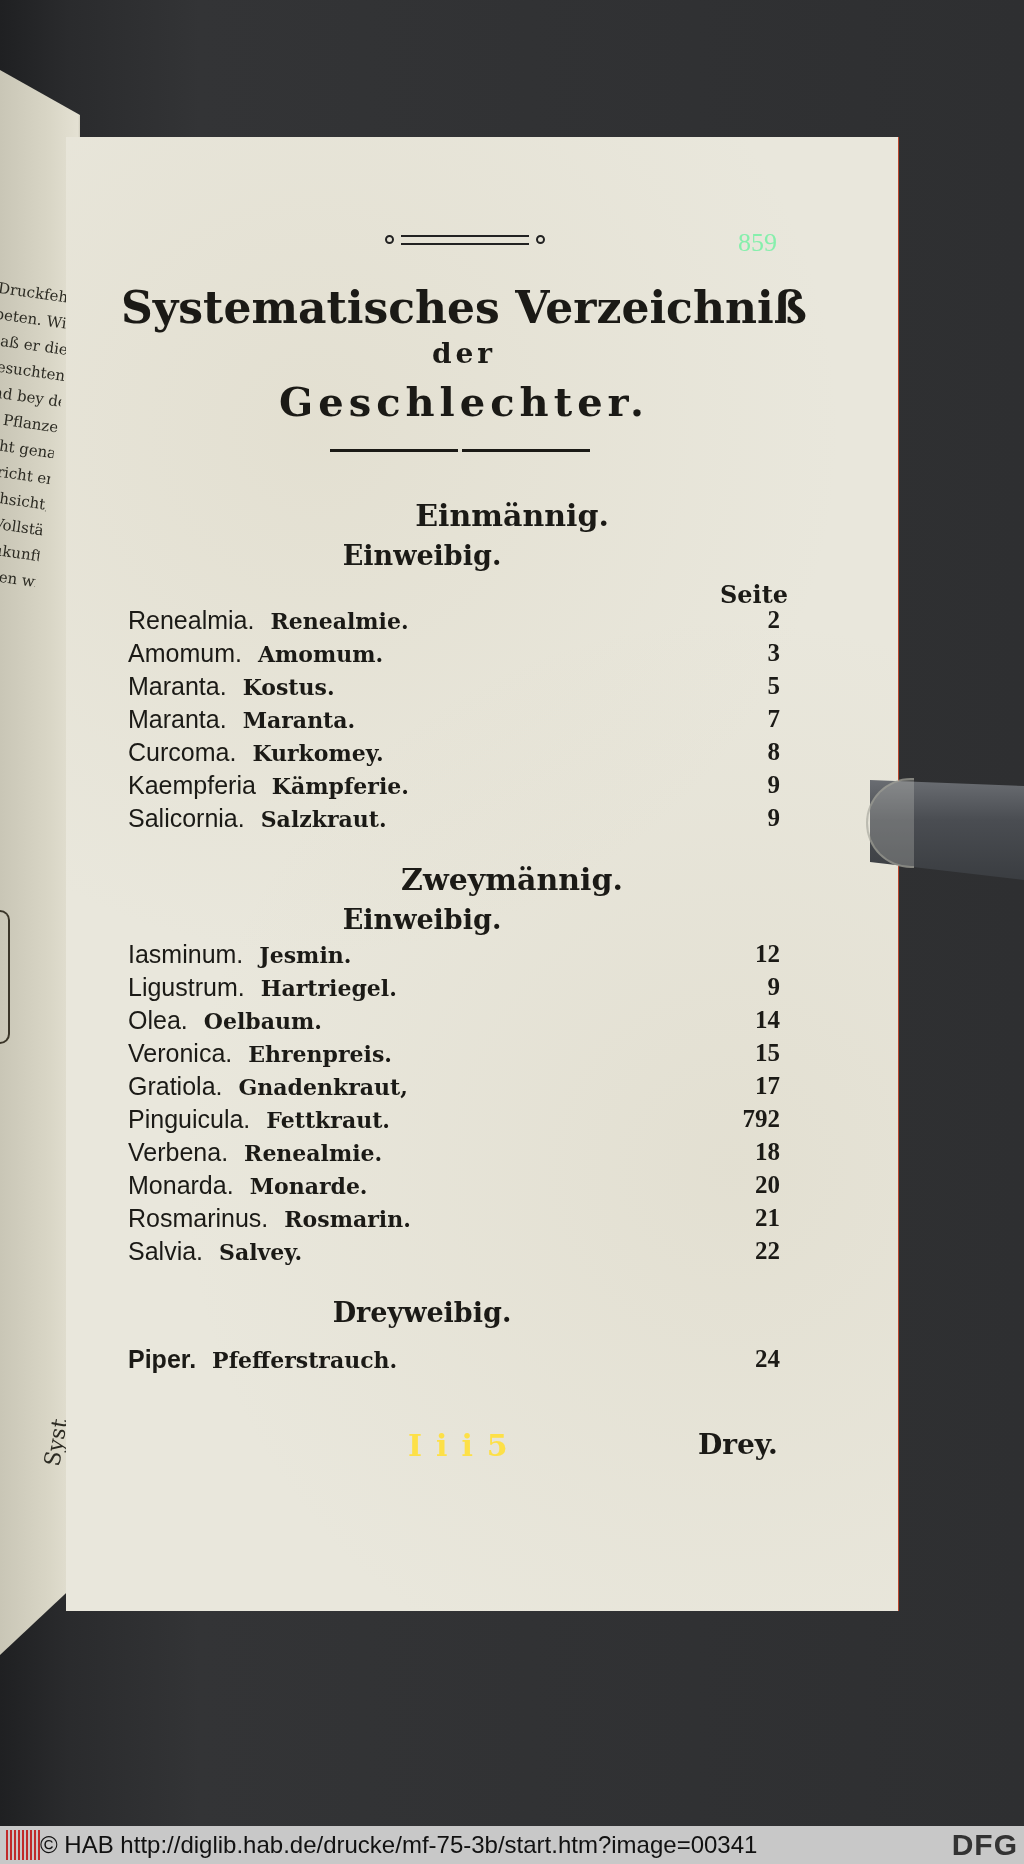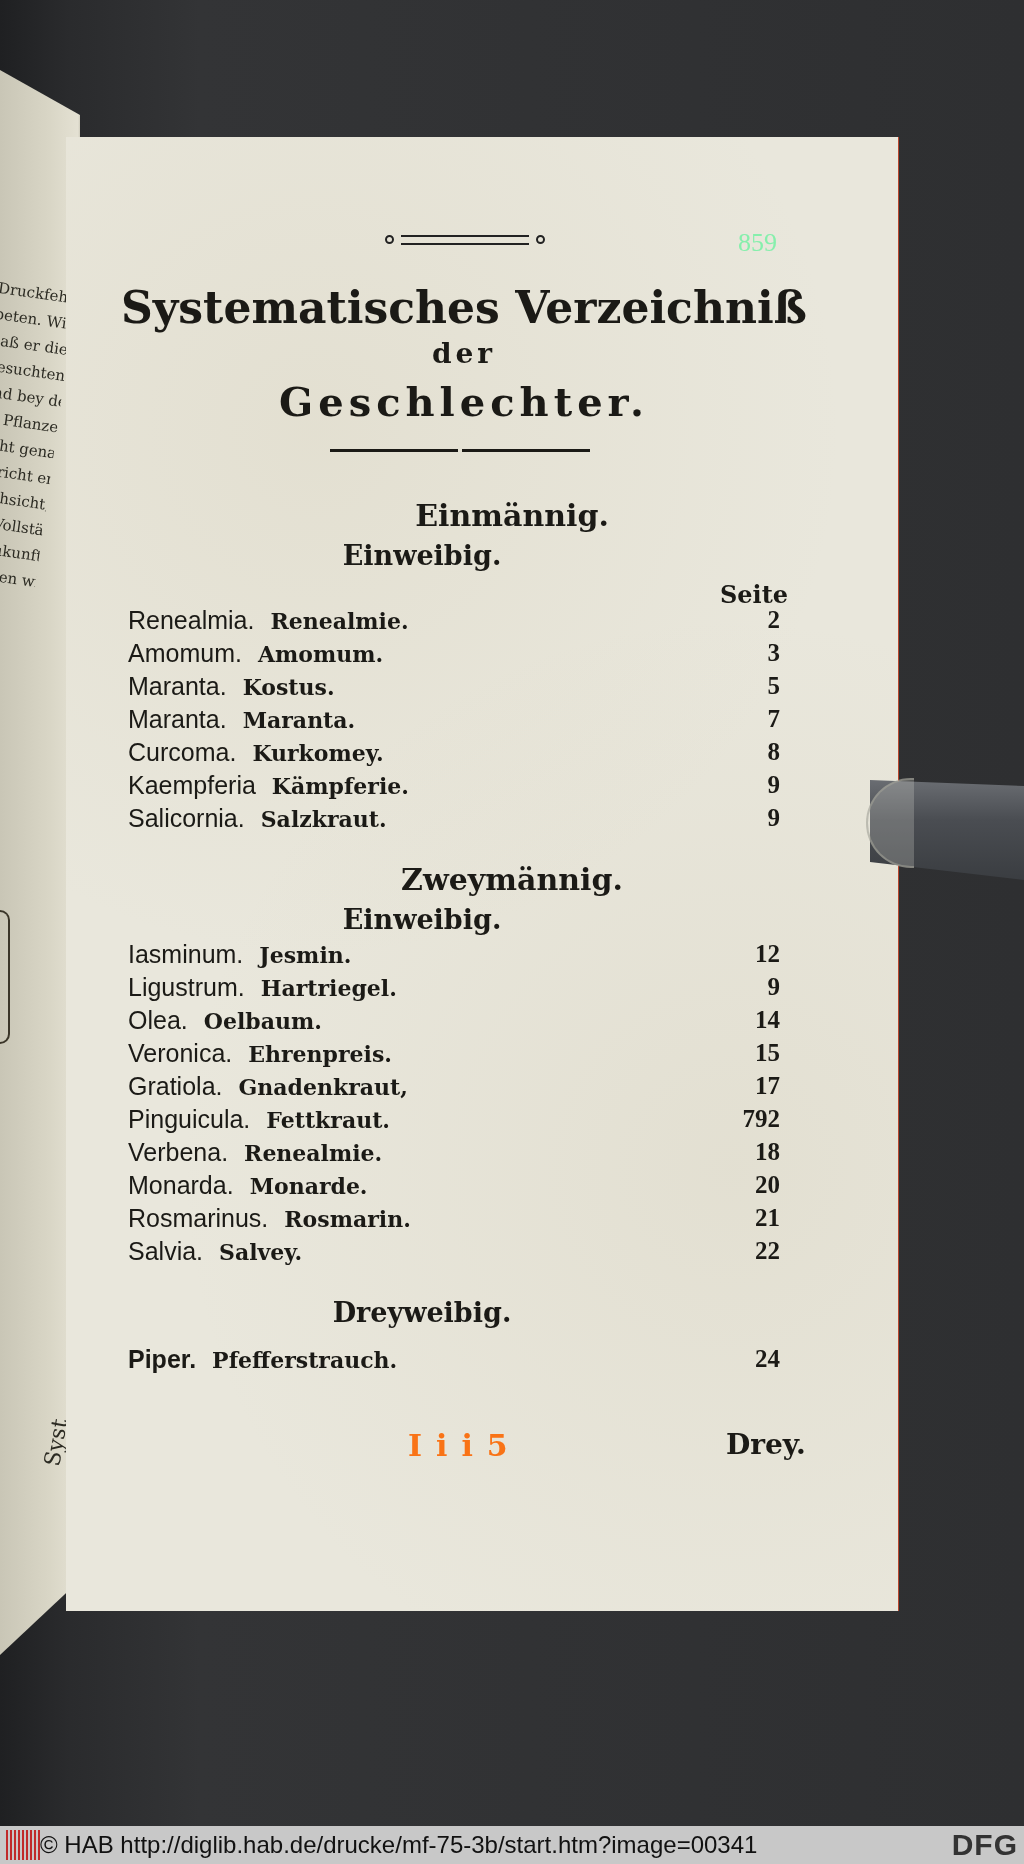--- a/index.html
+++ b/index.html
@@ -46,22 +46,22 @@
   .t2 { top:337px; font-size:28px; letter-spacing:4px; }
   .t3 { top:378px; font-size:40px; letter-spacing:5px; }
   .rule { top:449px; height:3px; background:#1b1a16; }
   .h-class { left:0; width:1024px; text-align:center; color:#1b1a16; font-weight:bold; font-size:30px; font-family:"DejaVu Serif", serif; }
   .h-order { left:0; width:844px; text-align:center; color:#1b1a16; font-weight:bold; font-size:27px; font-family:"DejaVu Serif", serif; }
   .col-head { left:720px; top:580px; font-size:24px; color:#1b1a16; font-weight:bold; font-family:"DejaVu Serif", serif; }
   .row { left:128px; width:652px; height:33px; font-size:25px; color:#1b1a16; }
   .row .latin { font-family:Liberation Sans, sans-serif;text-align:right; }
   .row .german { font-family:"DejaVu Serif", serif; font-weight:bold; font-size:22px; margin-left:16px; }
   .row .pg { position:absolute; right:0; top:0; font-family:"Liberation Serif", serif; font-weight:bold; }
-  .signature { left:408px; top:1428px; font-size:30px; font-weight:bold; letter-spacing:14px; color:#f97316; font-family:"DejaVu Serif", serif; }
-  .catchword { left:698px; top:1428px; font-size:28px; font-weight:bold; color:#1b1a16; font-family:"DejaVu Serif", serif;margin-left:28px; }
+  .signature { left:408px; top:1428px; font-size:30px; font-weight:bold; letter-spacing:14px; color:#fde047; font-family:"DejaVu Serif", serif; }
+  .catchword { left:698px; top:1428px; font-size:28px; font-weight:bold; color:#1b1a16; font-family:"DejaVu Serif", serif; }
   .weight { left:870px; top:780px; width:154px; height:100px;
     background:linear-gradient(180deg,#6a6d72 0%,#4a4d52 40%,#3a3d41 100%);
     clip-path: polygon(0 0,100% 6%,100% 100%,0 82%); }
   .weight-lens { left:866px; top:778px; width:46px; height:86px;
     border:2px solid rgba(160,160,150,0.6); border-right:none; border-radius:46px 0 0 46px;
     background:rgba(220,220,210,0.25); }
   .footer {
     position:absolute; left:0; top:1826px; width:1024px; height:38px;
     background:#c8c8c8; display:flex; align-items:center;
   }

